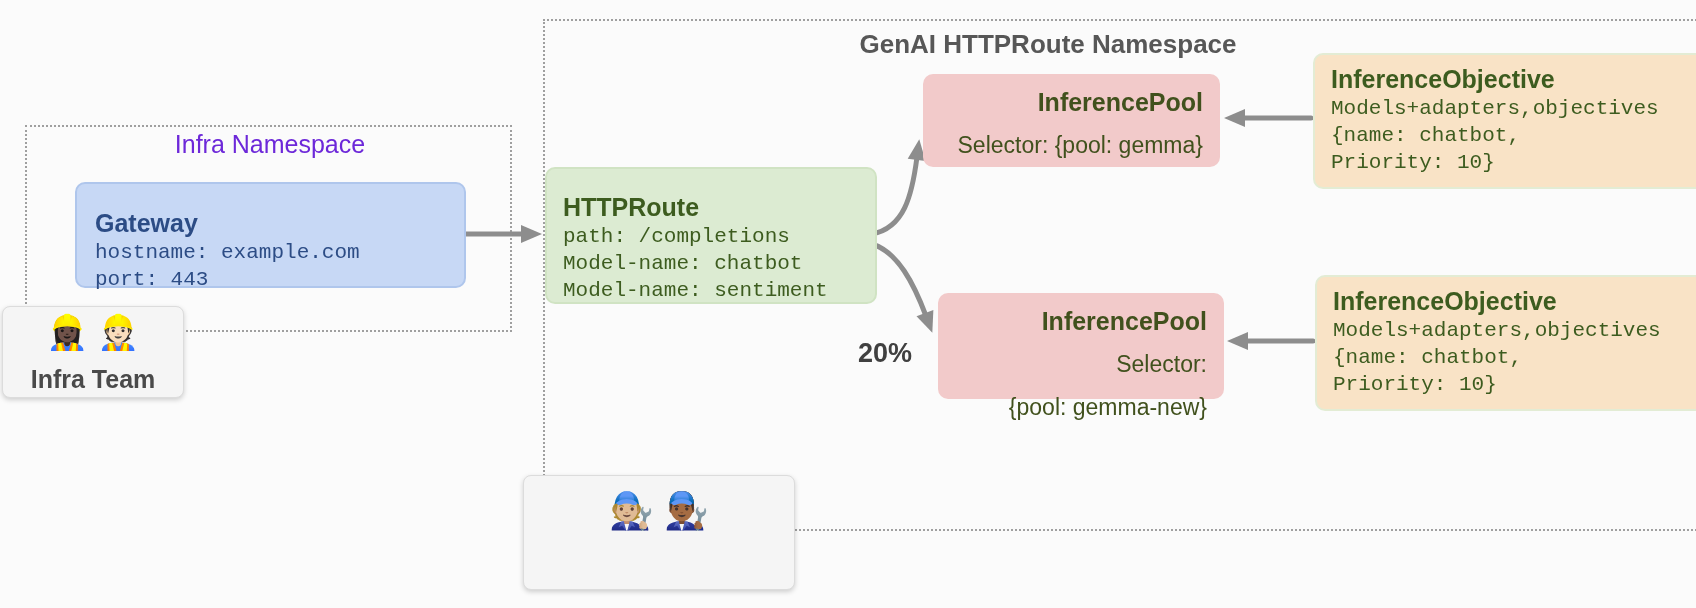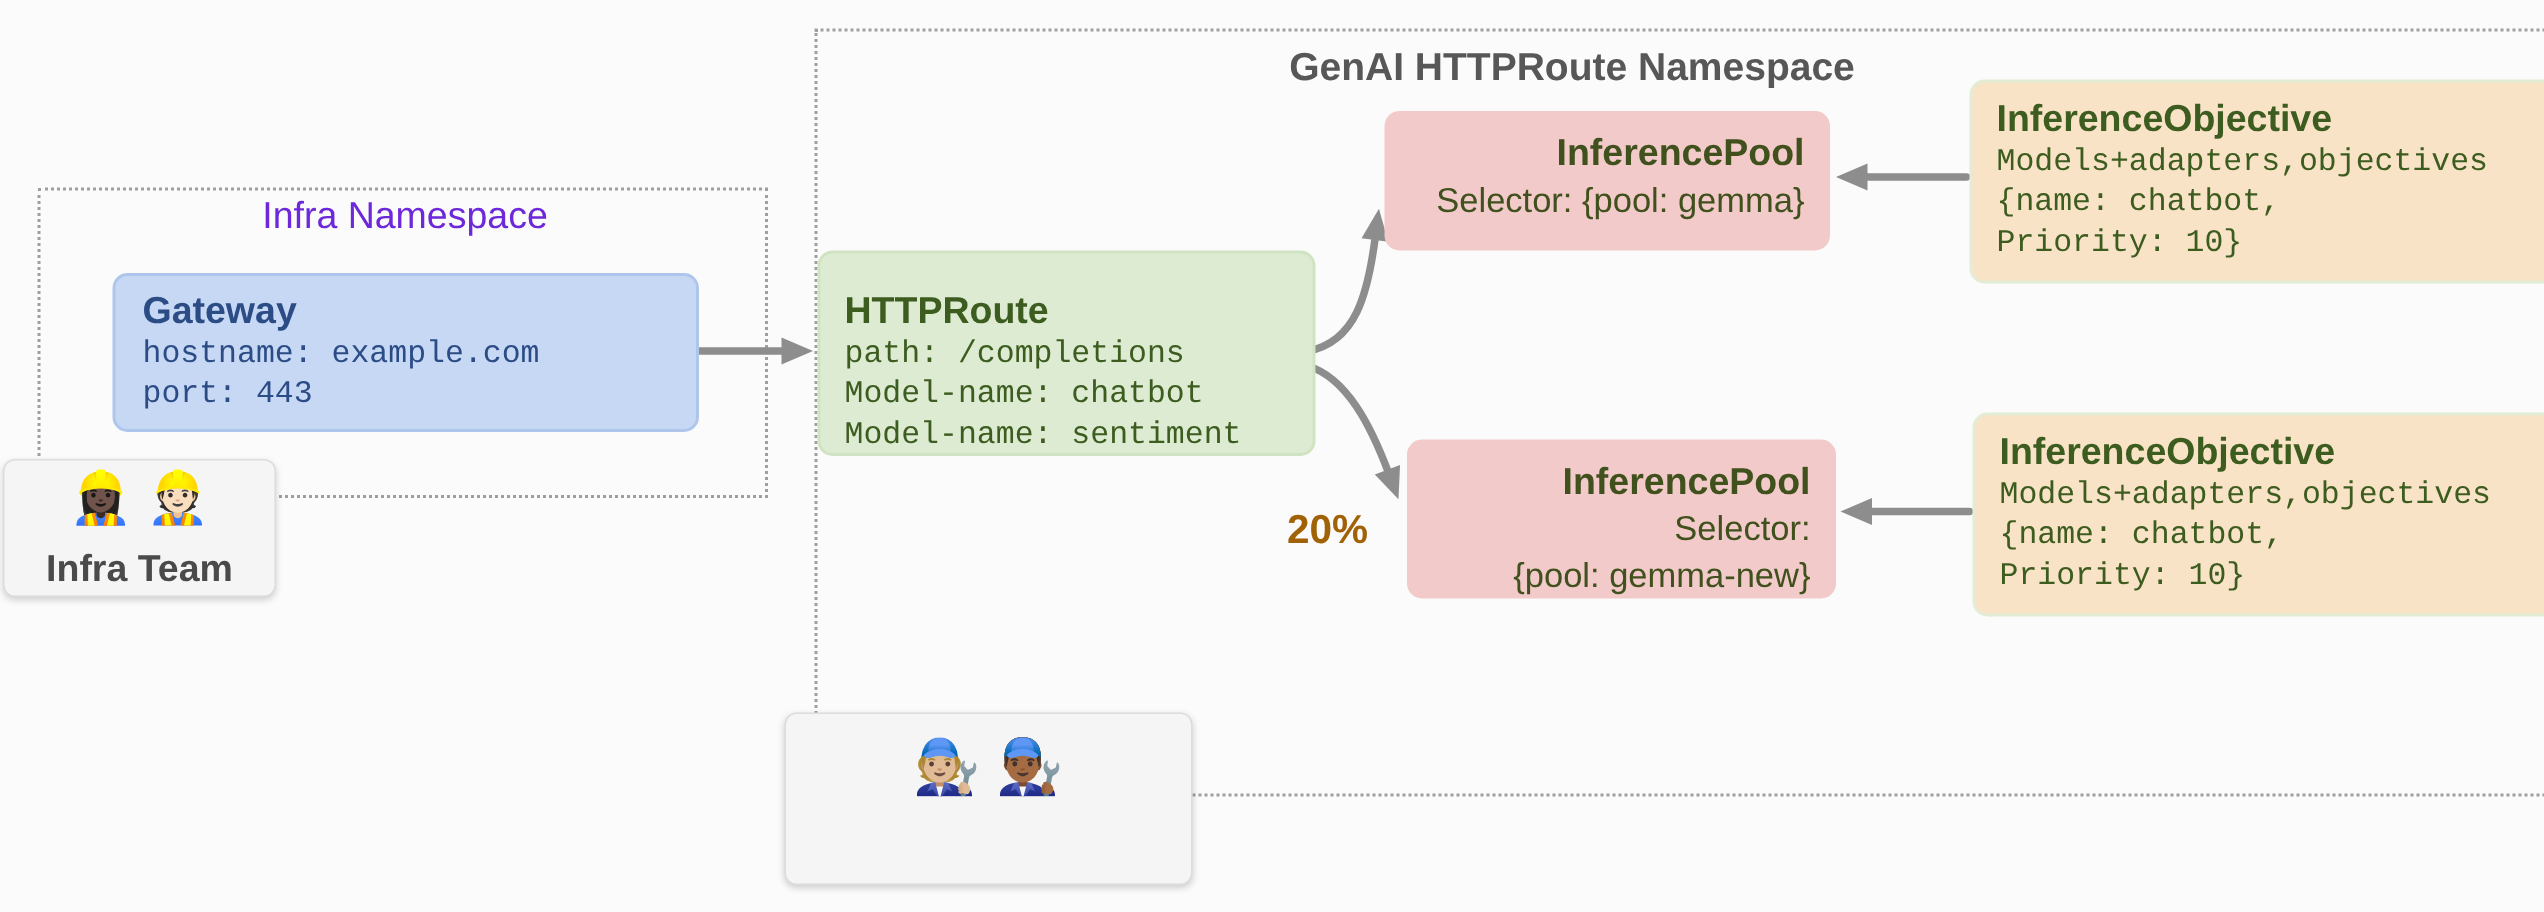--- a/index.html
+++ b/index.html
@@ -16,43 +16,43 @@
     font-size:25px;font-weight:500;color:#6d28d9;}
   .genai-ns-label{left:1048px;top:29px;transform:translateX(-50%);
     font-size:26px;font-weight:700;color:#575757;}
   
   .arrows{position:absolute;left:0;top:0;z-index:2;}
   
   .node{position:absolute;z-index:3;border-radius:10px;box-sizing:border-box;}
   .node-title{font-size:25px;font-weight:700;line-height:32px;white-space:pre;}
   .mono{font-family:"Liberation Mono","DejaVu Sans Mono",monospace;
     font-size:21px;line-height:27px;white-space:pre;}
-  .sans-line{font-size:23px;line-height:31px;white-space:pre;}
+  .sans-line{font-size:23px;line-height:31px;white-space:pre;margin-top:12px;}
   .gateway{left:75px;top:182px;width:391px;height:106px;background:#c7d8f5;
-    border:2px solid #afc6ec;padding:7px 18px;color:#2c4c85;}
+    border:2px solid #afc6ec;padding:23px 18px;color:#2c4c85;}
   .httproute{left:545px;top:167px;width:332px;height:137px;background:#dcebd2;
     border:2px solid #d0e3c3;padding:22px 16px;color:#3d5c1f;}
   .pool{background:#f2caca;color:#41511d;padding:12px 17px;text-align:right;}
   .pool1{left:923px;top:74px;width:297px;height:93px;}
   .pool2{left:938px;top:293px;width:286px;height:106px;}
   .objective{background:#f9e3c6;border:2px solid #e3ecd4;padding:8px 16px;color:#3d5c1f;}
   .obj1{left:1313px;top:53px;width:405px;height:136px;}
   .obj2{left:1315px;top:275px;width:405px;height:136px;}
   
   .team{position:absolute;z-index:4;background:#f5f5f5;border:1px solid #dcdcdc;
     border-radius:8px;box-shadow:0 2px 5px rgba(0,0,0,0.18);text-align:center;
     box-sizing:border-box;}
   .infra-team{left:2px;top:306px;width:182px;height:92px;padding-top:4px;}
   .genai-team{left:523px;top:475px;width:272px;height:115px;padding-top:12px;}
   .team-emoji{font-size:34px;line-height:42px;}
   .genai-team .team-emoji{font-size:36px;line-height:46px;}
   .team-label{font-size:25px;font-weight:700;color:#4a4a4a;margin-top:12px;}
   
   .traffic-label{position:absolute;left:858px;top:338px;z-index:5;
-    font-size:27px;font-weight:700;color:#a16207;}
+    font-size:27px;font-weight:700;color:#404040;}
 </style>
 </head>
 <body>
 
 <div class="canvas">
 
   <div class="ns infra-ns"></div>
   <div class="ns genai-ns"></div>
   <div class="ns-label infra-ns-label">Infra Namespace</div>
   <div class="ns-label genai-ns-label">GenAI HTTPRoute Namespace</div>

